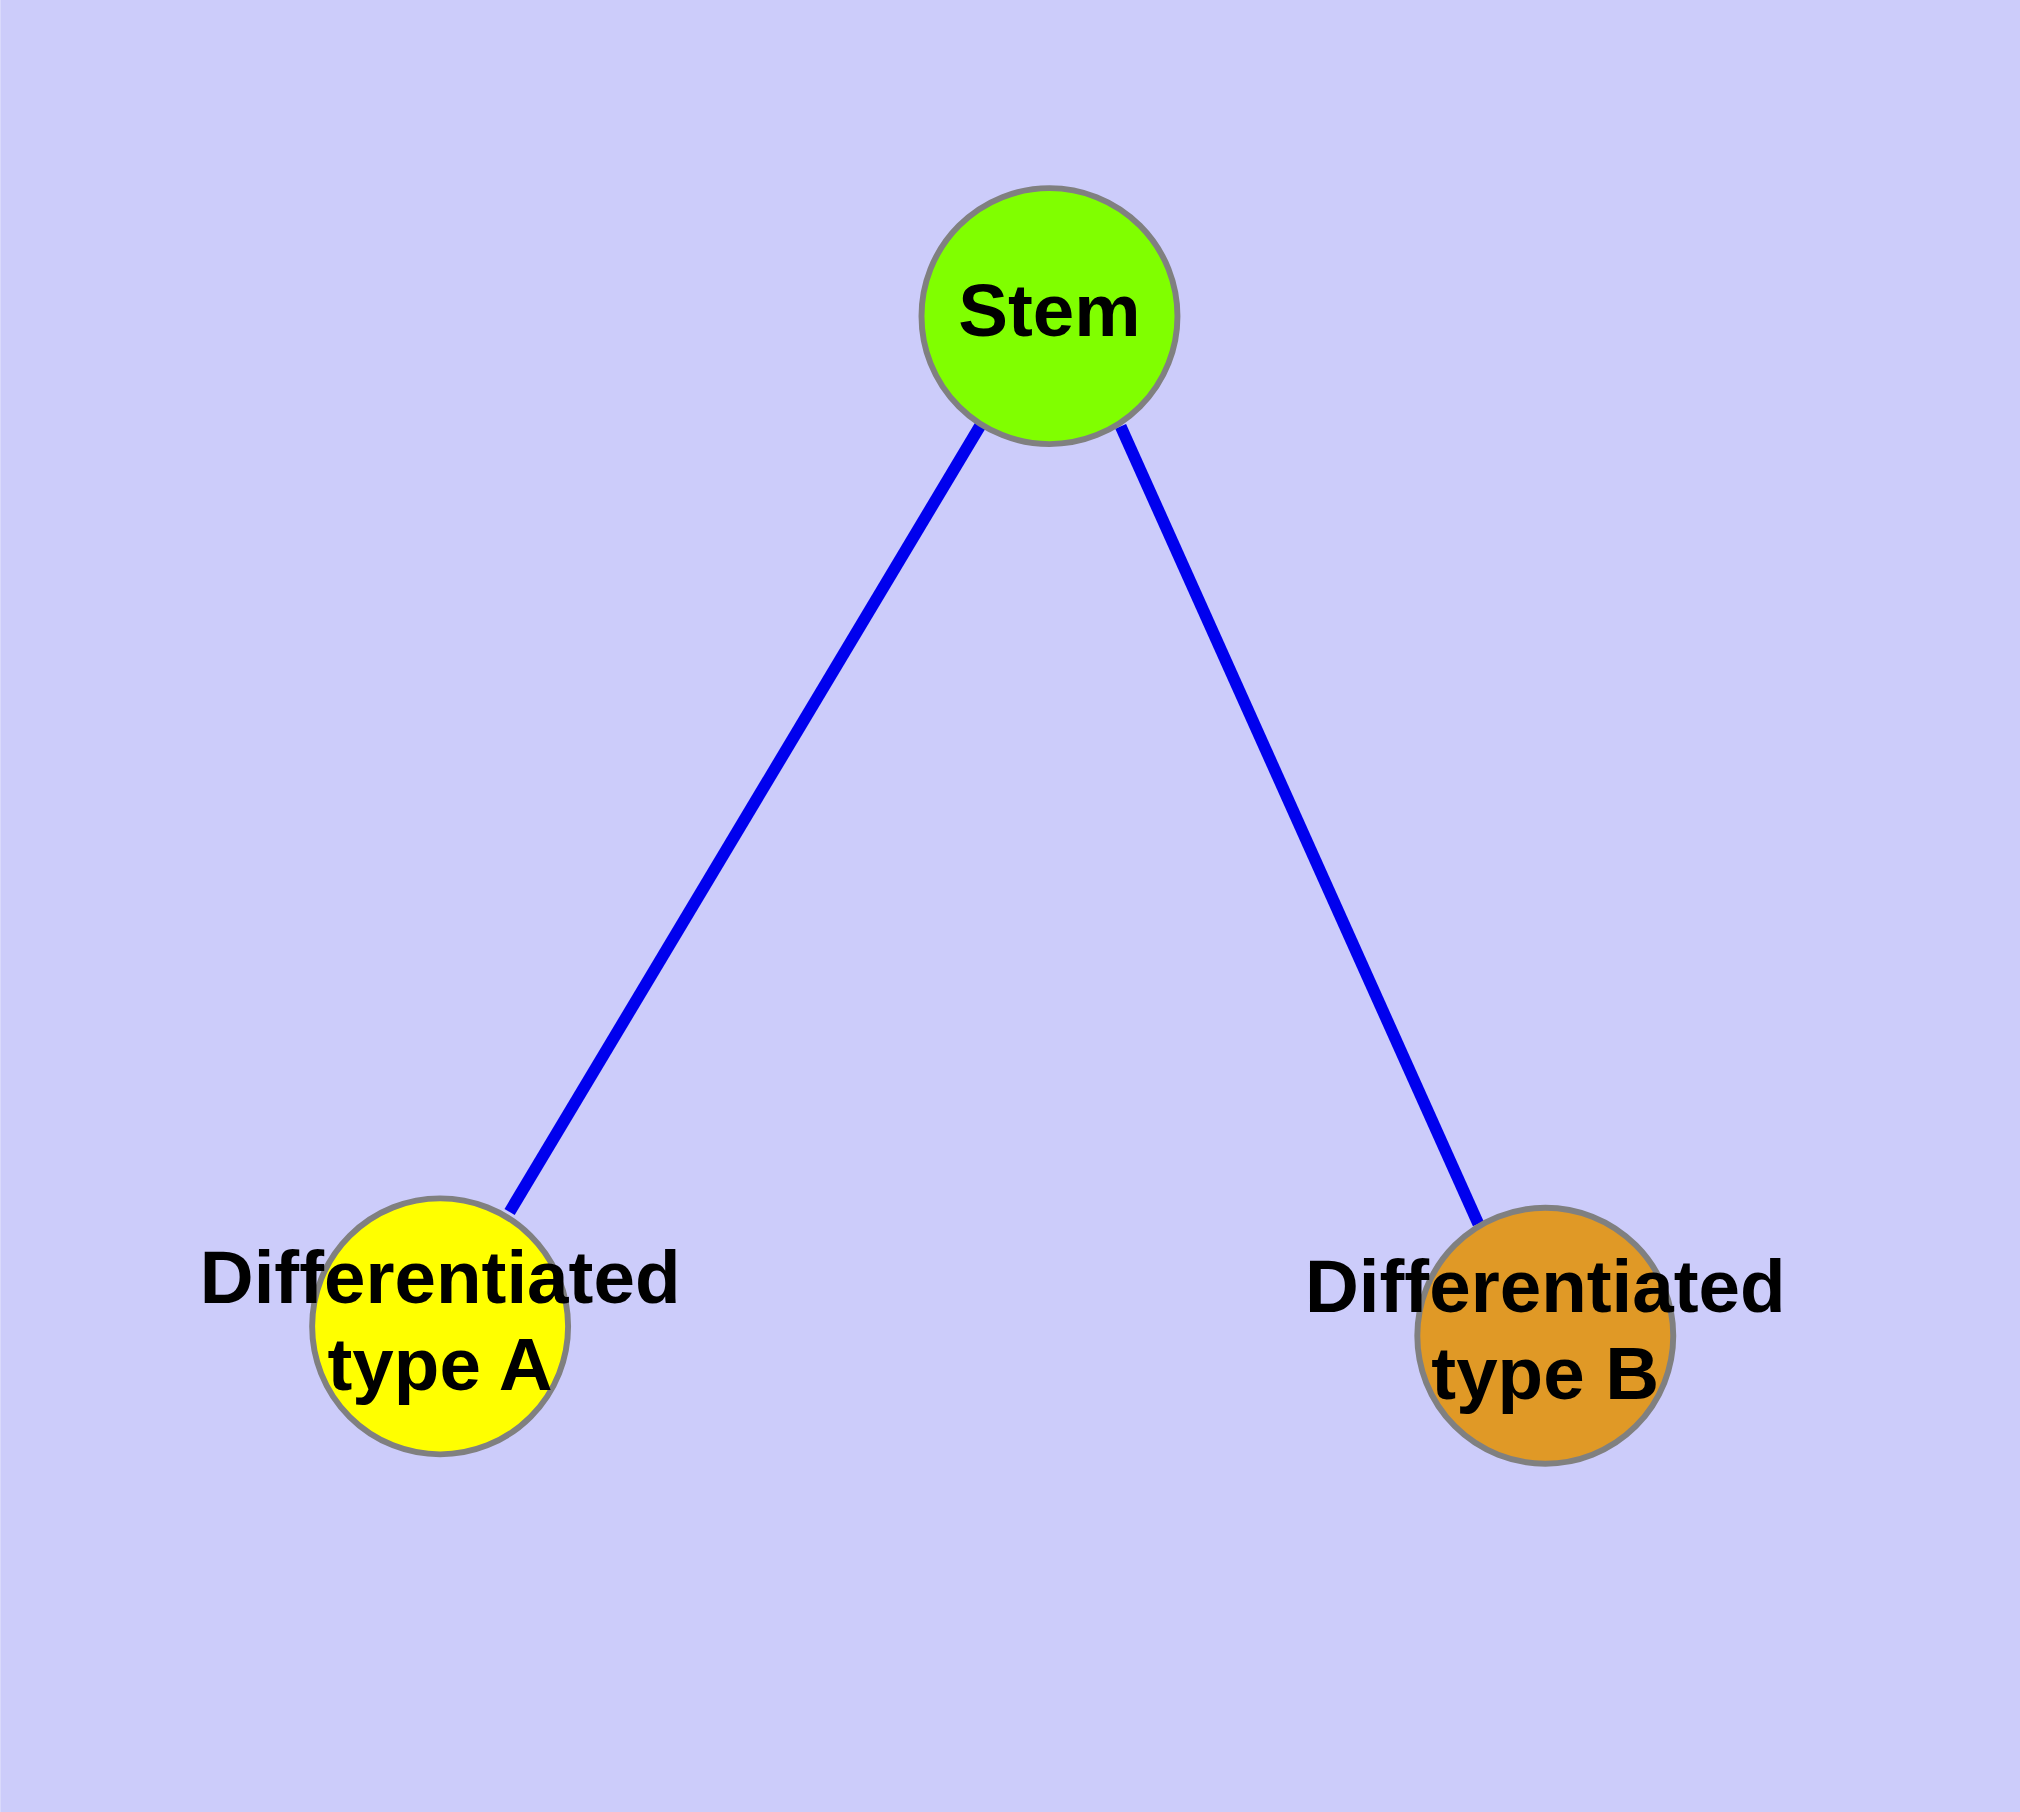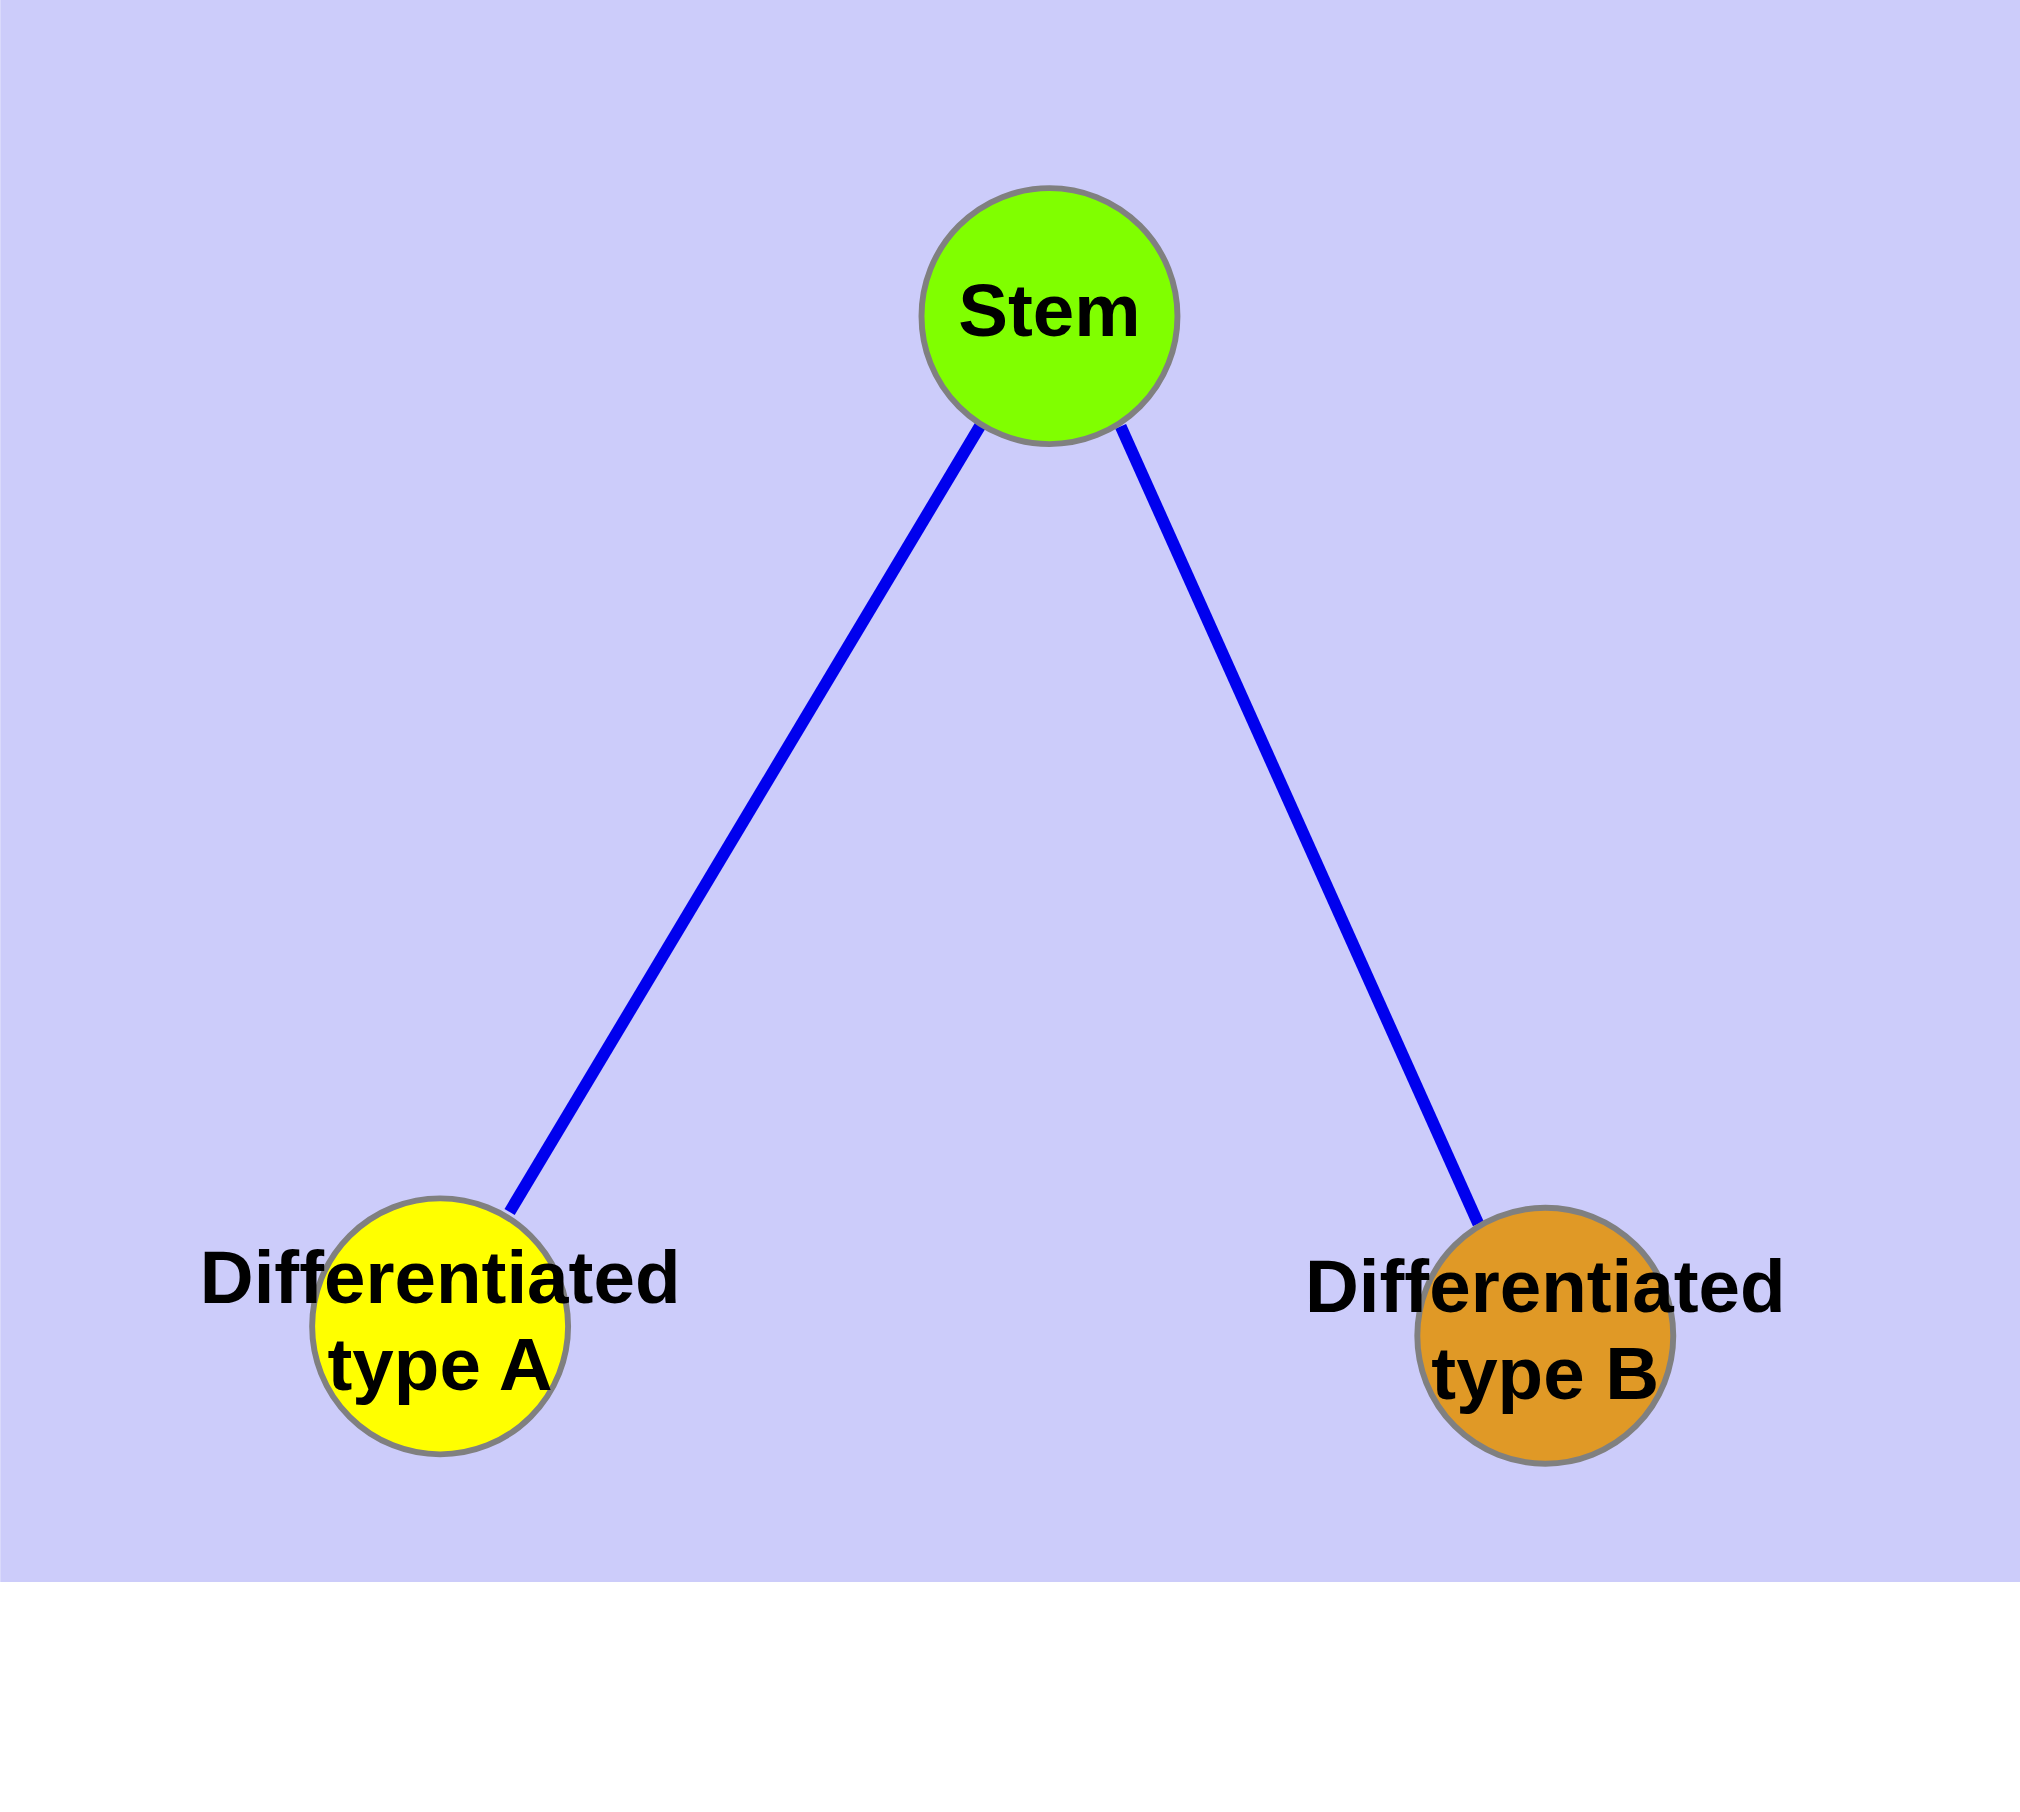--- a/index.html
+++ b/index.html
@@ -4,21 +4,21 @@
 <title>Cell Differentiation Graph</title>
 <style>
   html, body {
     margin: 0;
     padding: 0;
     background: #ffffff;
   }
   #stage {
     position: relative;
     width: 2021px;
-    height: 1582px;
+    height: 1812px;
     overflow: hidden;
     font-family: "Liberation Sans", sans-serif;
   }
   #graph-canvas {
     position: absolute;
     left: 0;
     top: 0;
     width: 2021px;
     height: 1812px;
     display: block;

